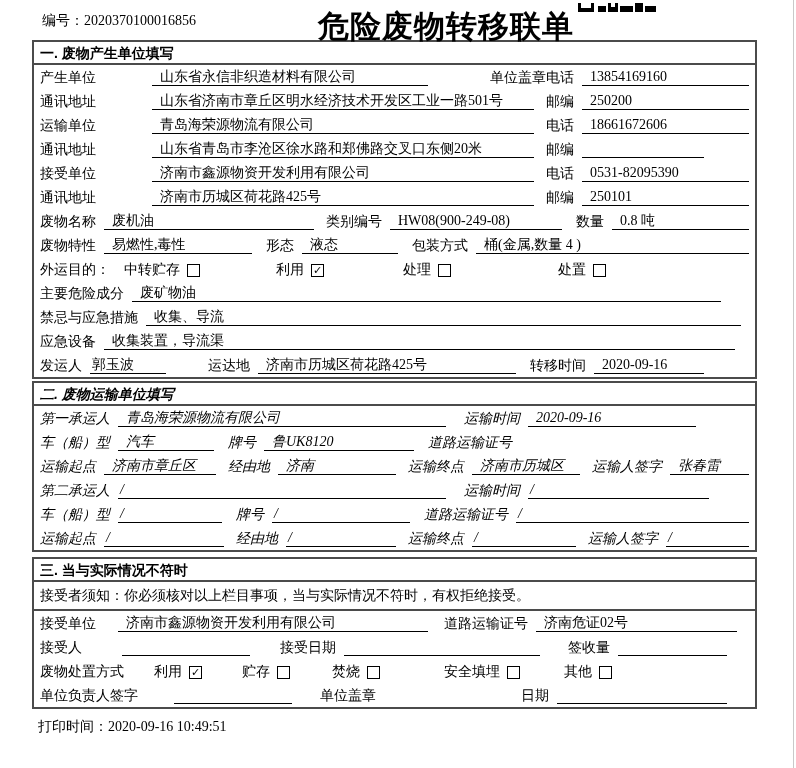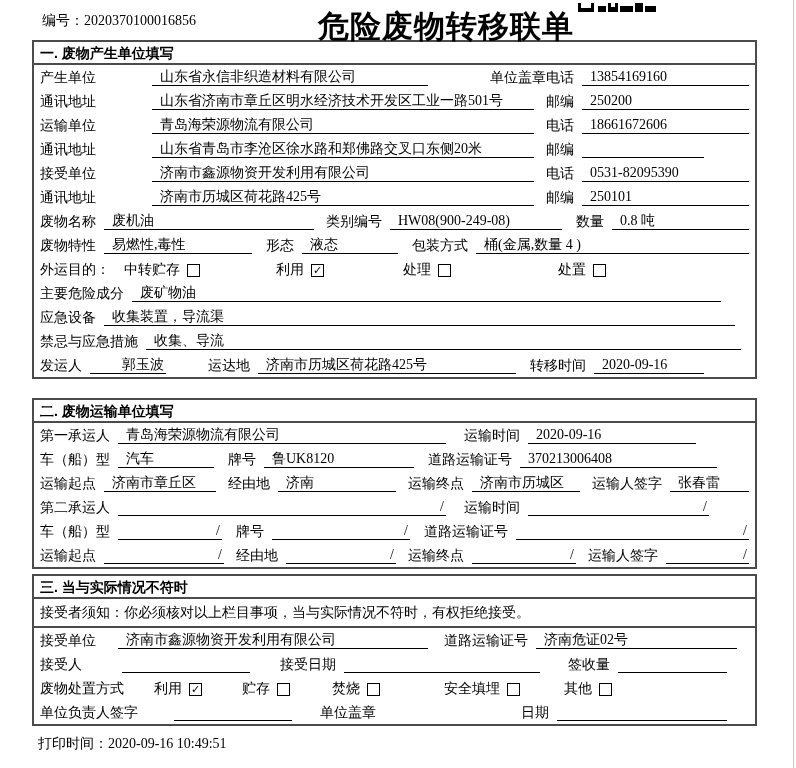--- a/index.html
+++ b/index.html
@@ -15,40 +15,40 @@
   .doc-no { position: absolute; left: 42px; top: 12px; font-size: 14px; }
   .page-title {
     position: absolute; left: 446px; top: 6px; transform: translateX(-50%);
     font-family: Liberation Mono, monospace;
     font-size: 31px; font-weight: bold; letter-spacing: 1px; white-space: nowrap;
   }
   .qr-frag { position: absolute; left: 578px; top: 0; }
 
   .sheet { margin: 0 39px 0 32px; }
   .box { border: 2px solid #4b4b4b; background: #fff; }
-  .box2 { margin-top: 19px; }
+  .box2 { margin-top: 2px; font-style: italic; }
   .box3 { margin-top: 5px; }
   .sec-title {
     height: 23px; padding: 3px 6px 0 6px;
     font-family: "Liberation Sans", "DejaVu Sans", sans-serif;
     font-size: 14px; font-weight: bold;
     border-bottom: 2px solid #4b4b4b;
   }
   .notice { height: 29px; display: flex; align-items: center; padding: 0 6px; border-bottom: 2px solid #4b4b4b; }
 
   .row { height: 24px; display: flex; align-items: flex-end; padding: 0 6px 3px 6px; }
   .left  { width: 506px; display: flex; align-items: flex-end; gap: 48px; }
   .right { flex: 1; display: flex; align-items: flex-end; }
   .lbl { white-space: nowrap; margin-right: 8px; line-height: 16px; }
   .u {
     border-bottom: 1px solid #000; padding: 0 2px 0 8px;
     white-space: nowrap; overflow: hidden; line-height: 16px; min-height: 17px;
   }
   .grow { flex: 1; }
-  .c { text-align: right; padding-left: 2px; }
+  .c { text-align: left; padding-left: 2px; }
   .plain { white-space: nowrap; line-height: 16px; }
 
   .opt { display: flex; align-items: center; }
   .olbl { white-space: nowrap; line-height: 16px; }
   .cb {
     width: 13px; height: 13px; border: 1.5px solid #000; margin-left: 7px;
     display: inline-flex; align-items: center; justify-content: center;
     font-family: "DejaVu Sans", sans-serif; font-size: 11px; font-weight: bold; line-height: 1;
   }
   .footer { margin: 9px 8px 0 38px; font-size: 14px; }
@@ -184,27 +184,27 @@
         <span class="cb"></span>
       </span>
     </div>
 
     <div class="row">
       <span class="lbl">主要危险成分</span>
       <span class="u grow" style="margin-right:28px">废矿物油</span>
     </div>
 
     <div class="row">
+      <span class="lbl">禁忌与应急措施</span>
+      <span class="u grow" style="margin-right:8px">收集、导流</span>
+    </div>
+
+    <div class="row">
       <span class="lbl">应急设备</span>
       <span class="u grow" style="margin-right:14px">收集装置，导流渠</span>
-    </div>
-
-    <div class="row">
-      <span class="lbl">禁忌与应急措施</span>
-      <span class="u grow" style="margin-right:8px">收集、导流</span>
     </div>
 
     <div class="row">
       <span class="lbl">发运人</span>
       <span class="u c" style="width:76px;margin-right:42px">郭玉波</span>
       <span class="lbl">运达地</span>
       <span class="u" style="width:258px;margin-right:14px">济南市历城区荷花路425号</span>
       <span class="lbl">转移时间</span>
       <span class="u grow" style="margin-right:45px">2020-09-16</span>
     </div>
@@ -219,21 +219,20 @@
       <span class="lbl">运输时间</span>
       <span class="u" style="width:168px">2020-09-16</span>
     </div>
 
     <div class="row">
       <span class="lbl">车（船）型</span>
       <span class="u" style="width:96px;margin-right:14px">汽车</span>
       <span class="lbl">牌号</span>
       <span class="u" style="width:150px;margin-right:14px">鲁UK8120</span>
       <span class="lbl">道路运输证号</span>
-      <span class="u grow" style="margin-right:32px">370213006408</span>
     </div>
 
     <div class="row">
       <span class="lbl">运输起点</span>
       <span class="u" style="width:112px;margin-right:12px">济南市章丘区</span>
       <span class="lbl">经由地</span>
       <span class="u" style="width:118px;margin-right:12px">济南</span>
       <span class="lbl">运输终点</span>
       <span class="u" style="width:108px;margin-right:12px">济南市历城区</span>
       <span class="lbl">运输人签字</span>

